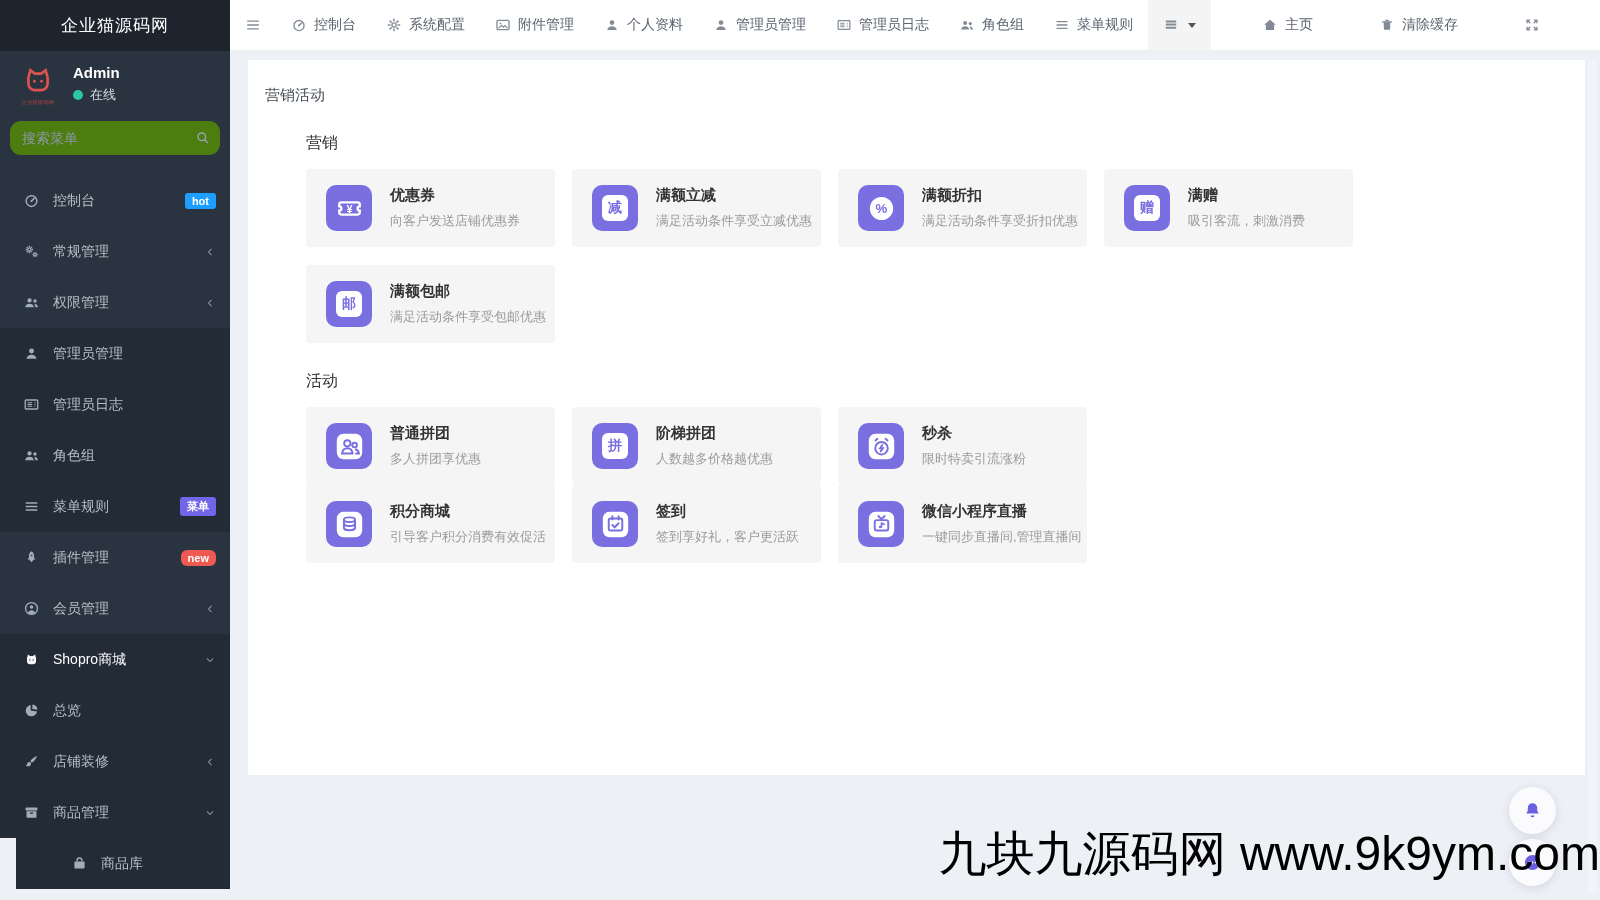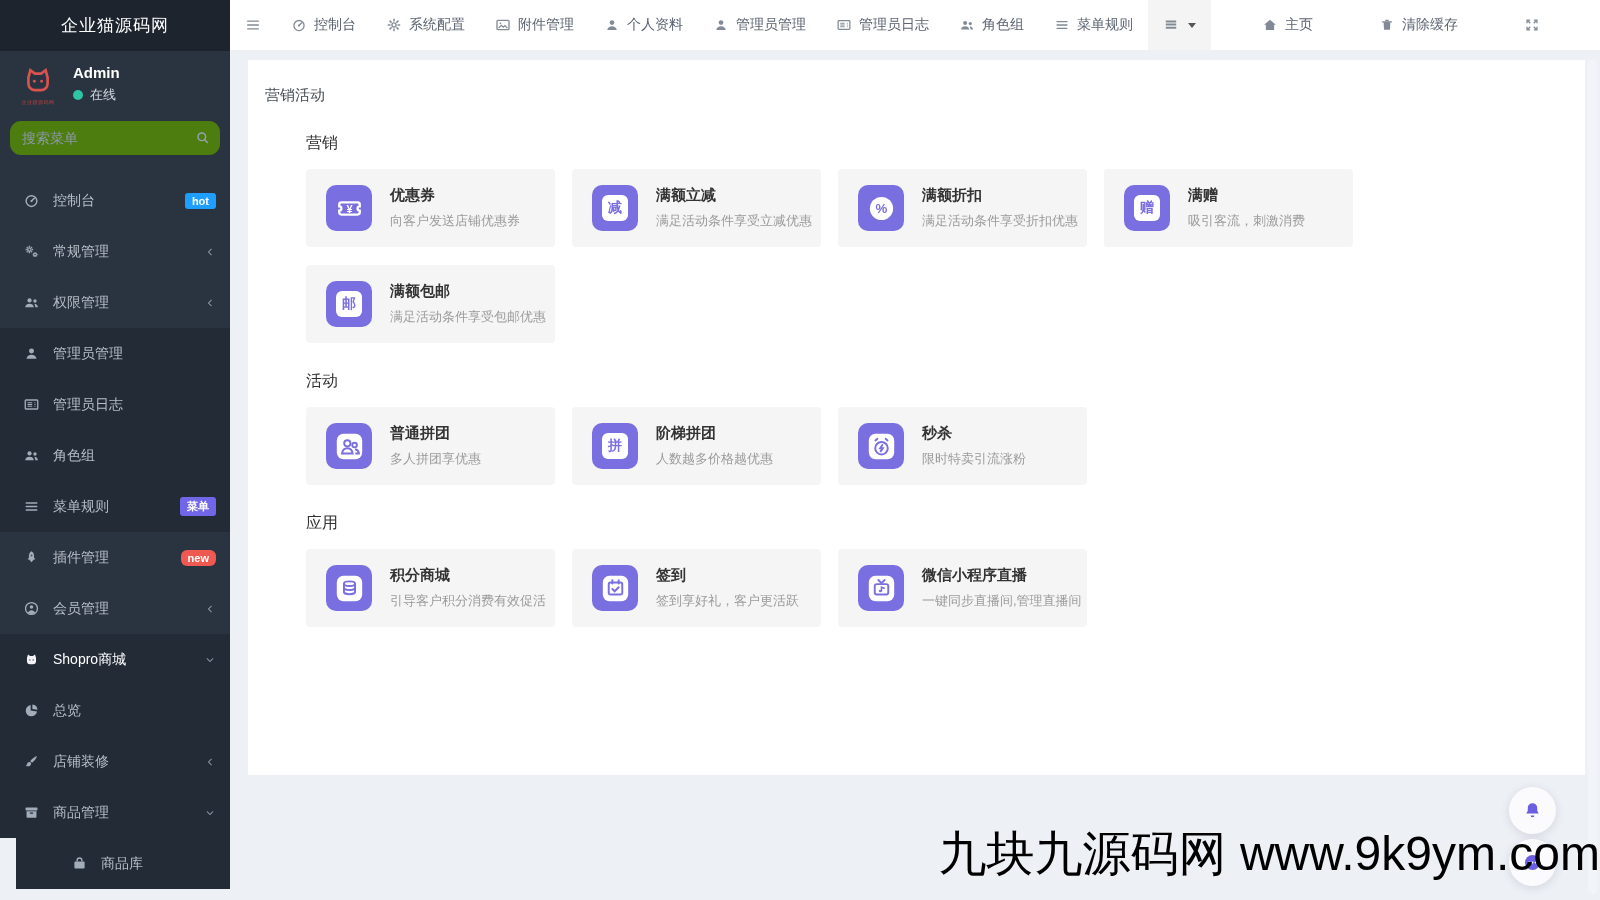--- a/index.html
+++ b/index.html
@@ -522,21 +522,20 @@
                 </svg>
               </span>
               <div class="card-text">
                 <div class="card-title">秒杀</div>
                 <div class="card-desc">限时特卖引流涨粉</div>
               </div>
             </div>
           </div>
         </div>
         <div class="section">
-          <div class="section-label">应用</div>
           <div class="cards">
             <div class="card">
               <span class="card-icon">
                 <svg width="29" height="29" viewBox="0 0 24 24">
                   <rect x="1.5" y="1.5" width="21" height="21" rx="5.5" fill="#fff"></rect>
                   <g fill="none" stroke="var(--accent)" stroke-width="1.6">
                     <ellipse cx="12" cy="8" rx="4.6" ry="1.9"></ellipse>
                     <path d="M7.4 8v3.4c0 1 2.1 1.9 4.6 1.9s4.6-.9 4.6-1.9V8"></path>
                     <path d="M7.4 11.4v3.4c0 1 2.1 1.9 4.6 1.9s4.6-.9 4.6-1.9v-3.4"></path>
                   </g>

